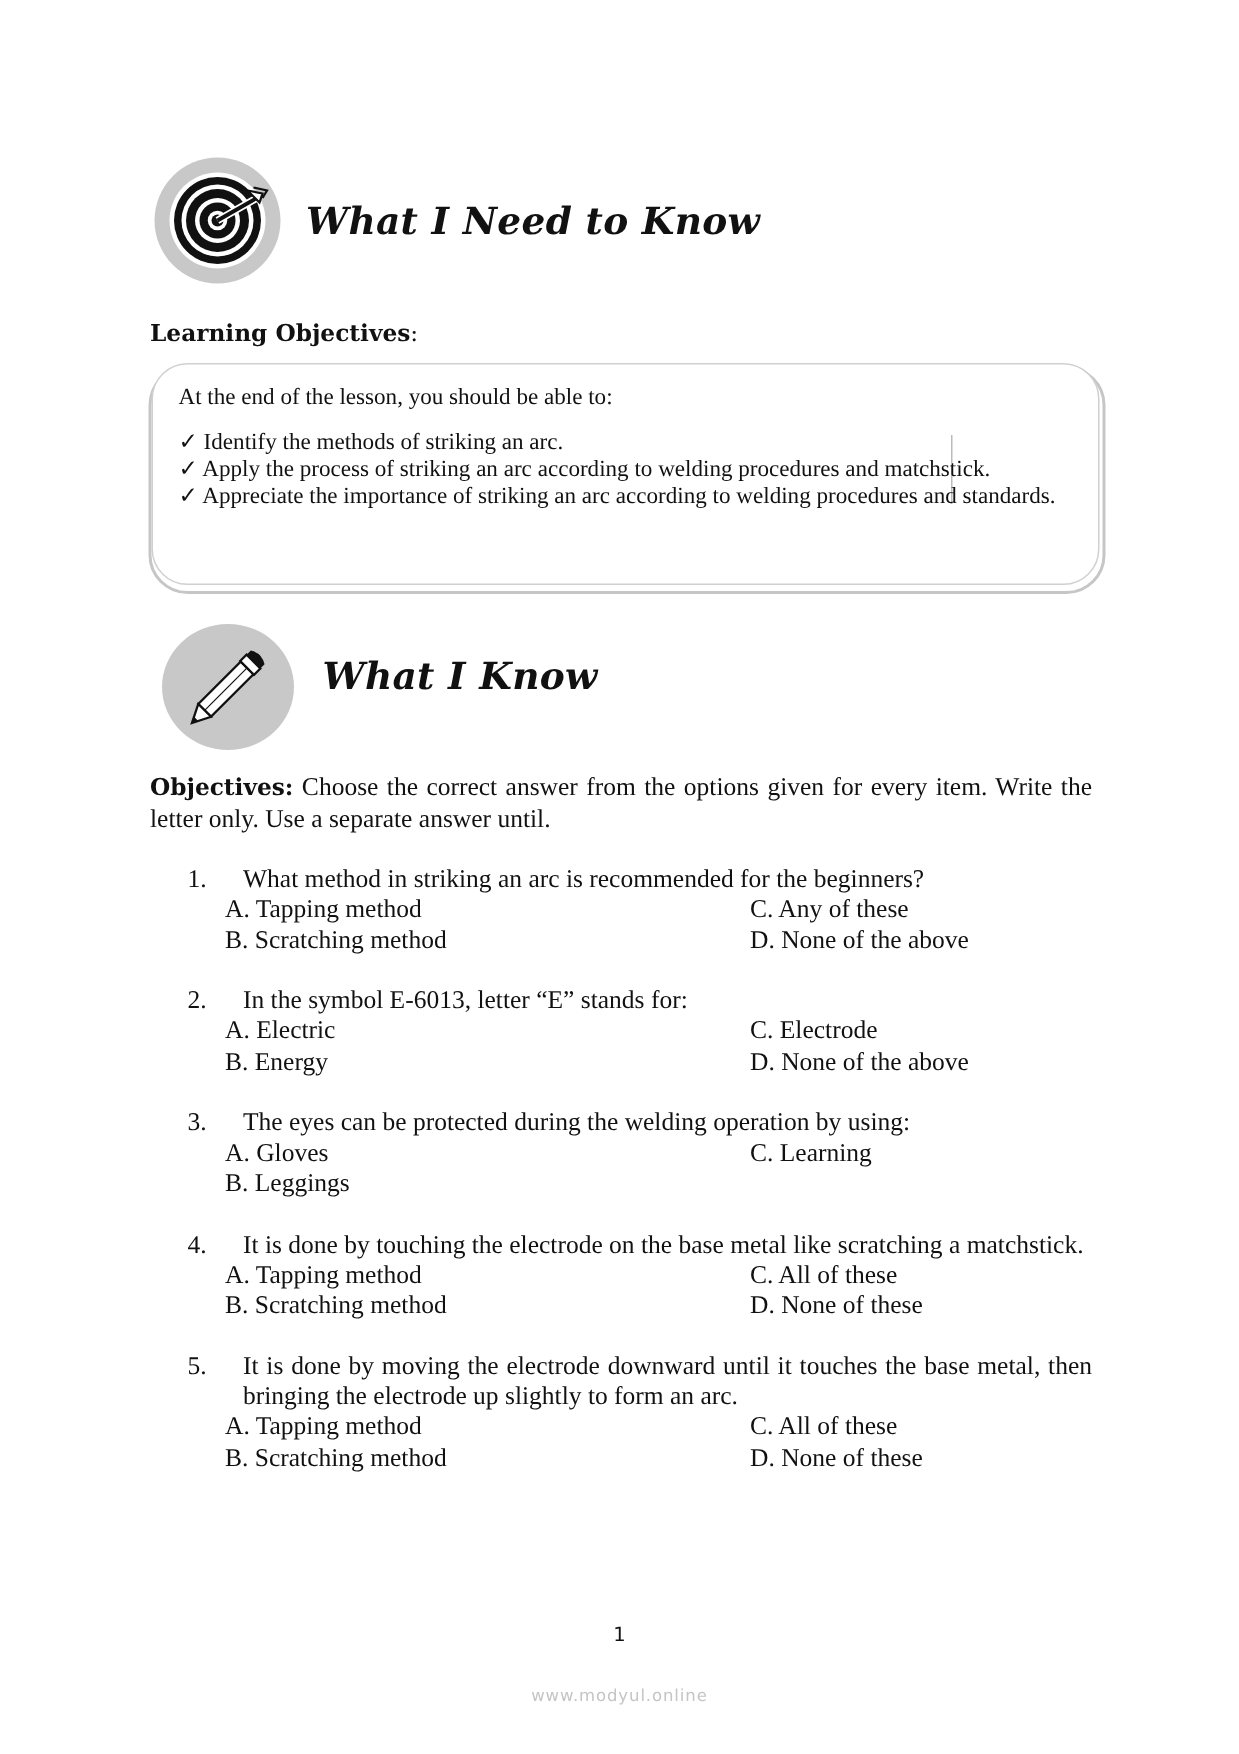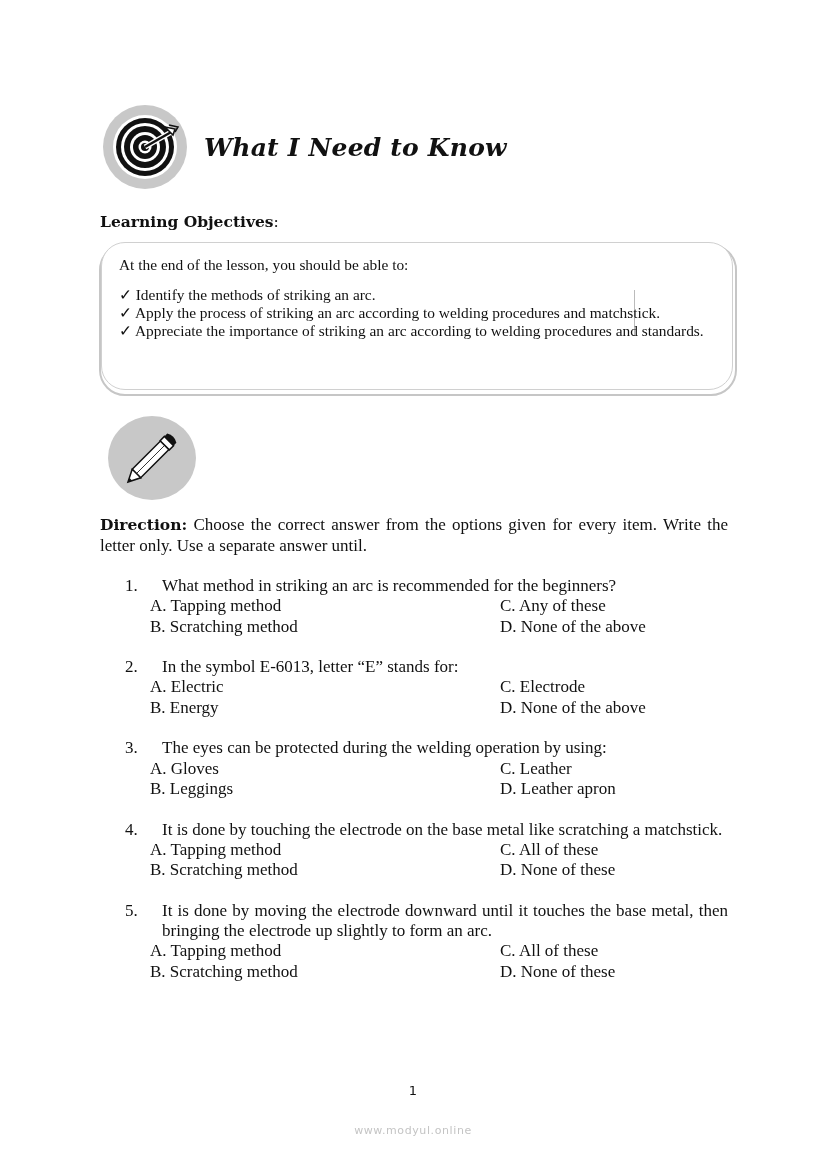--- a/index.html
+++ b/index.html
@@ -82,22 +82,23 @@
       <g transform="rotate(-45 44 42)">
         <rect x="22" y="36" width="40" height="12" fill="#fff" stroke="#111" stroke-width="1.5"></rect>
         <line x1="22" y1="42" x2="62" y2="42" stroke="#111" stroke-width="0.8"></line>
         <rect x="62" y="35.5" width="6" height="13" fill="#fff" stroke="#111" stroke-width="1.5"></rect>
         <path d="M68 35.5 L72 35.5 Q76 42 72 48.5 L68 48.5 Z" fill="#111"></path>
         <path d="M22 36 L10 42 L22 48 Z" fill="#fff" stroke="#111" stroke-width="1.5"></path>
         <path d="M14 40 L10 42 L14 44 Z" fill="#111"></path>
       </g>
     </svg>
   </div>
+  <div class="section-title t-know">What I Know</div>
 
-  <div class="direction"><b>Direction:</b><span> Choose the correct answer from the options given for every item. Write the letter only. Use a separate answer until.</span></div>
+  <div class="direction"><b>Objectives:</b><span> Choose the correct answer from the options given for every item. Write the letter only. Use a separate answer until.</span></div>
 
   <div class="questions">
     <div class="q">
       <div class="q-stem">
           <span class="q-num">1.</span>
           <span class="q-text">What method in striking an arc is recommended for the beginners?</span>
         </div>
       <div class="opts">
         <span class="opt">A.  Tapping method</span>
         <span class="opt">C. Any of these</span>
@@ -117,23 +118,22 @@
         <span class="opt">D. None of the above</span>
       </div>
     </div>
     <div class="q">
       <div class="q-stem">
           <span class="q-num">3.</span>
           <span class="q-text">The eyes can be protected during the welding operation by using:</span>
         </div>
       <div class="opts">
         <span class="opt">A.  Gloves</span>
-        <span class="opt">C. Leather</span>
+        <span class="opt">C. Learning</span>
         <span class="opt">B.  Leggings</span>
-        <span class="opt">D. Leather apron</span>
       </div>
     </div>
     <div class="q">
       <div class="q-stem">
           <span class="q-num">4.</span>
           <span class="q-text">It is done by touching the electrode on the base metal like scratching a matchstick.</span>
         </div>
       <div class="opts">
         <span class="opt">A.  Tapping method</span>
         <span class="opt">C. All of these</span>

